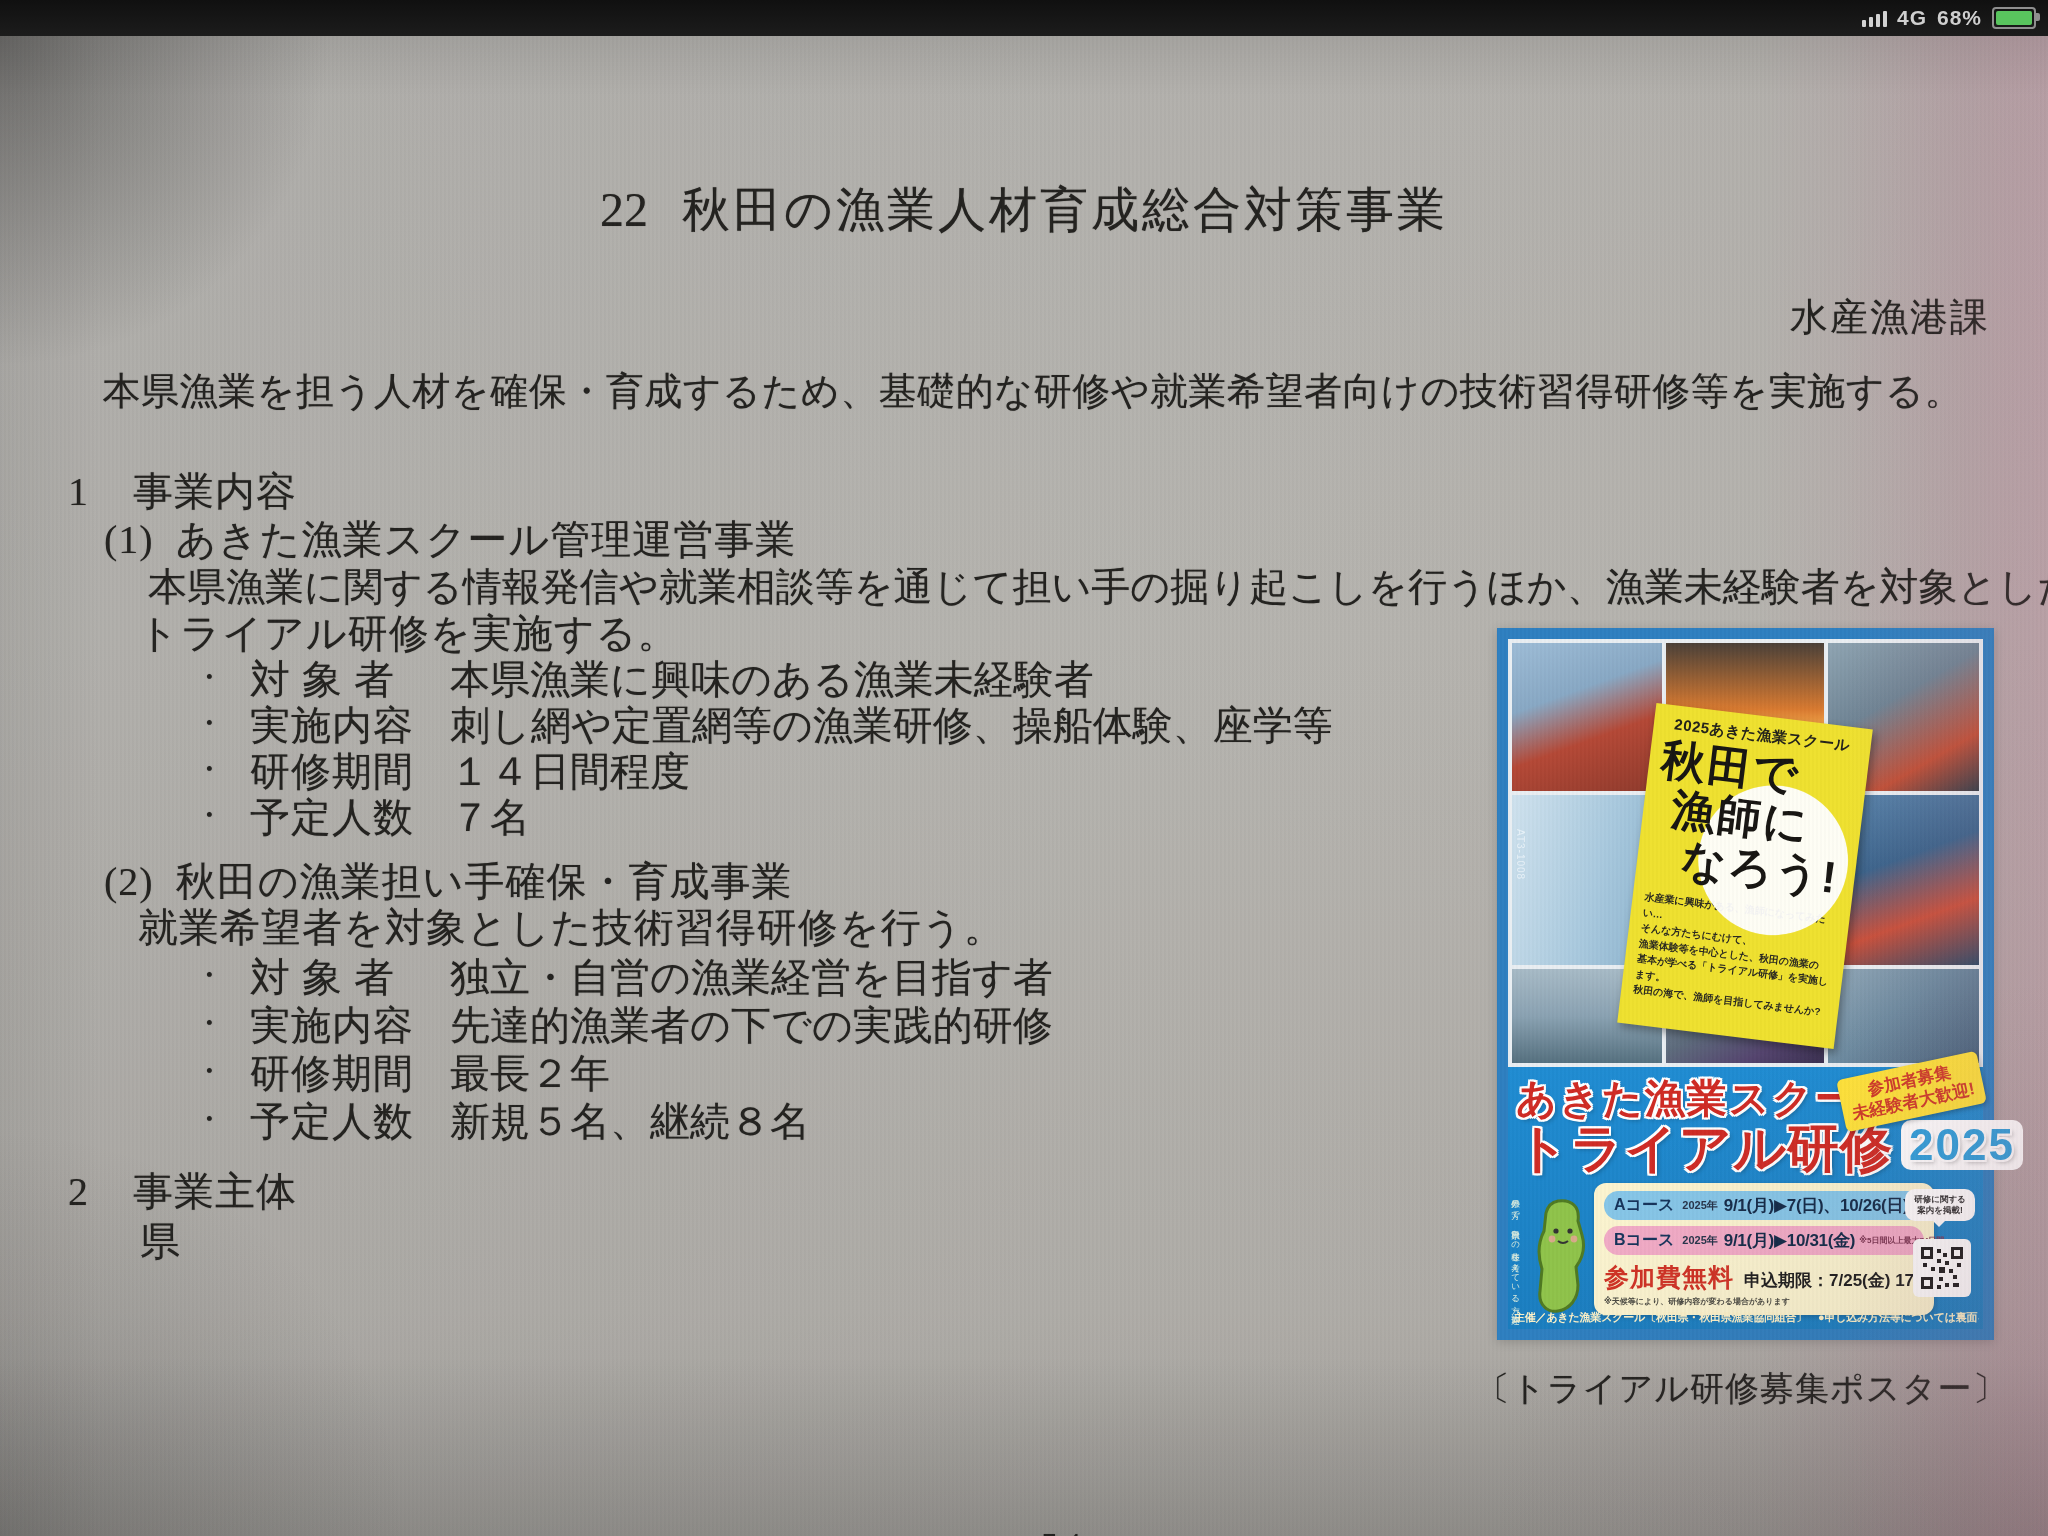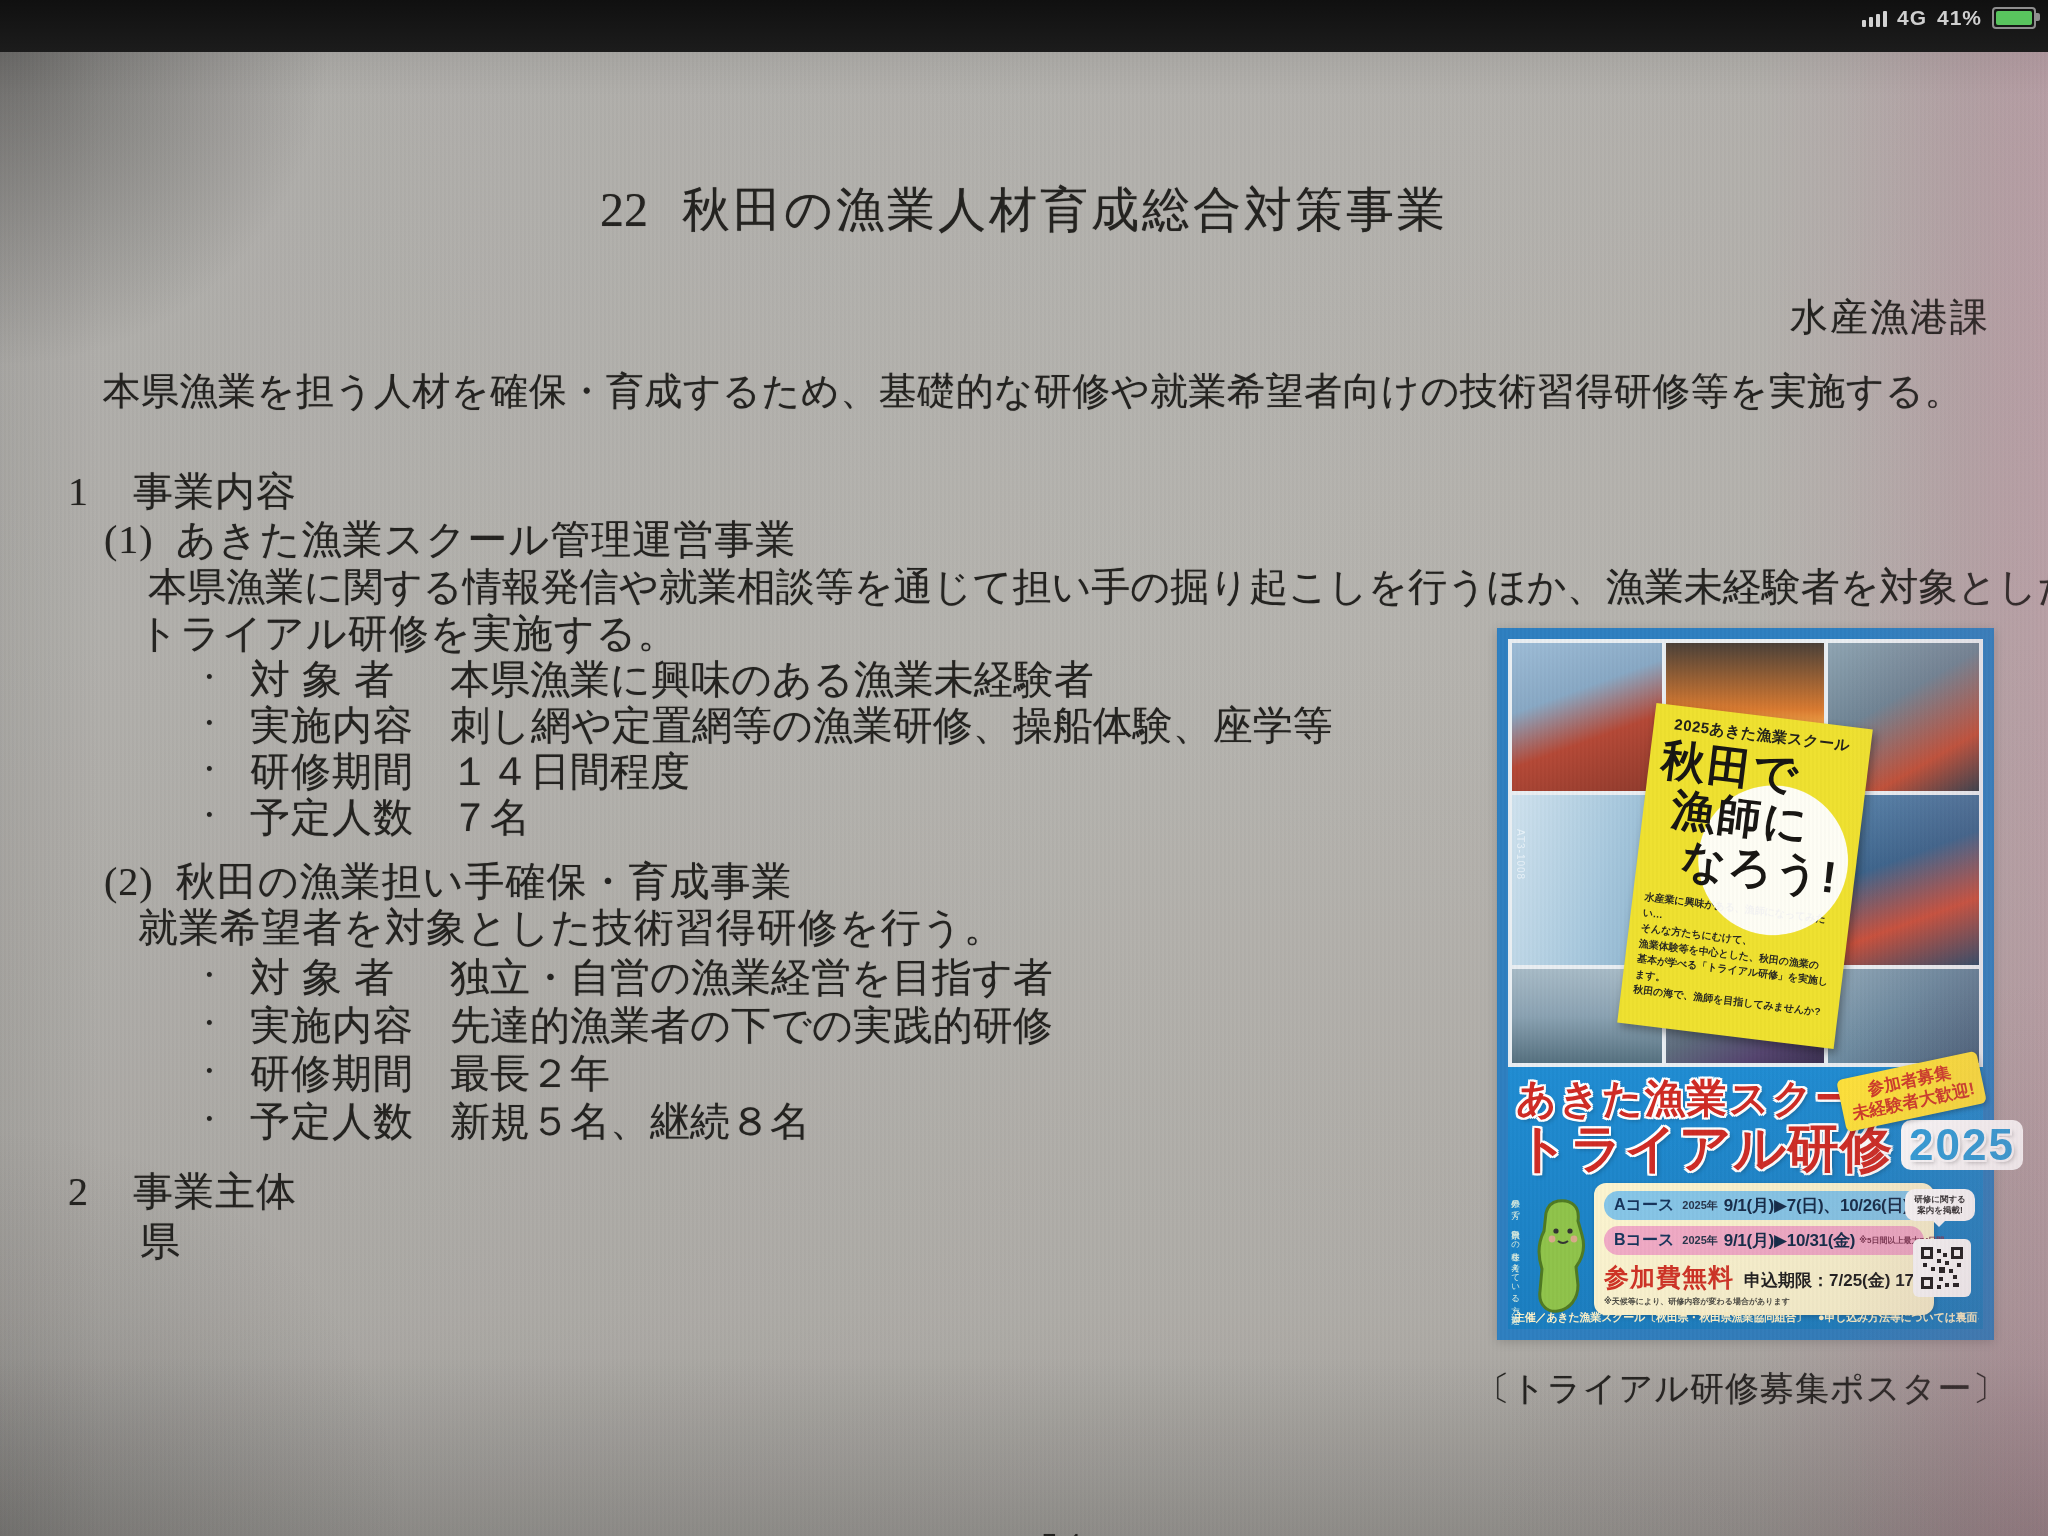--- a/index.html
+++ b/index.html
@@ -3,21 +3,21 @@
 <meta charset="utf-8">
 <style>
   html,body{margin:0;padding:0;}
   body{
     width:2048px;height:1536px;overflow:hidden;position:relative;
     background:#141414;
     font-family:"Liberation Serif","DejaVu Serif",serif;
   }
   
   .bezel{
-    position:absolute;top:0;left:0;width:2048px;height:52px;
+    position:absolute;top:0;left:0;width:2048px;height:36px;
     background:linear-gradient(to bottom,#101010,#1c1c1c);
     z-index:50;
   }
   .status{
     position:absolute;right:12px;top:0;height:36px;
     display:flex;align-items:center;gap:10px;
     font-family:"Liberation Sans","DejaVu Sans",sans-serif;
     color:#cfcfcf;font-size:21px;font-weight:bold;letter-spacing:1px;
   }
   .sigbars{display:flex;align-items:flex-end;gap:3px;height:18px;}
@@ -155,21 +155,21 @@
 
 <div class="bezel">
   <div class="status">
     <span class="sigbars">
         <i></i>
         <i></i>
         <i></i>
         <i></i>
       </span>
     <span>4G</span>
-    <span>41%</span>
+    <span>68%</span>
     <span class="battery">
         <span class="fill"></span>
         <span class="tip"></span>
       </span>
   </div>
 </div>
 
 <div class="screen">
   <div class="doc">
 

